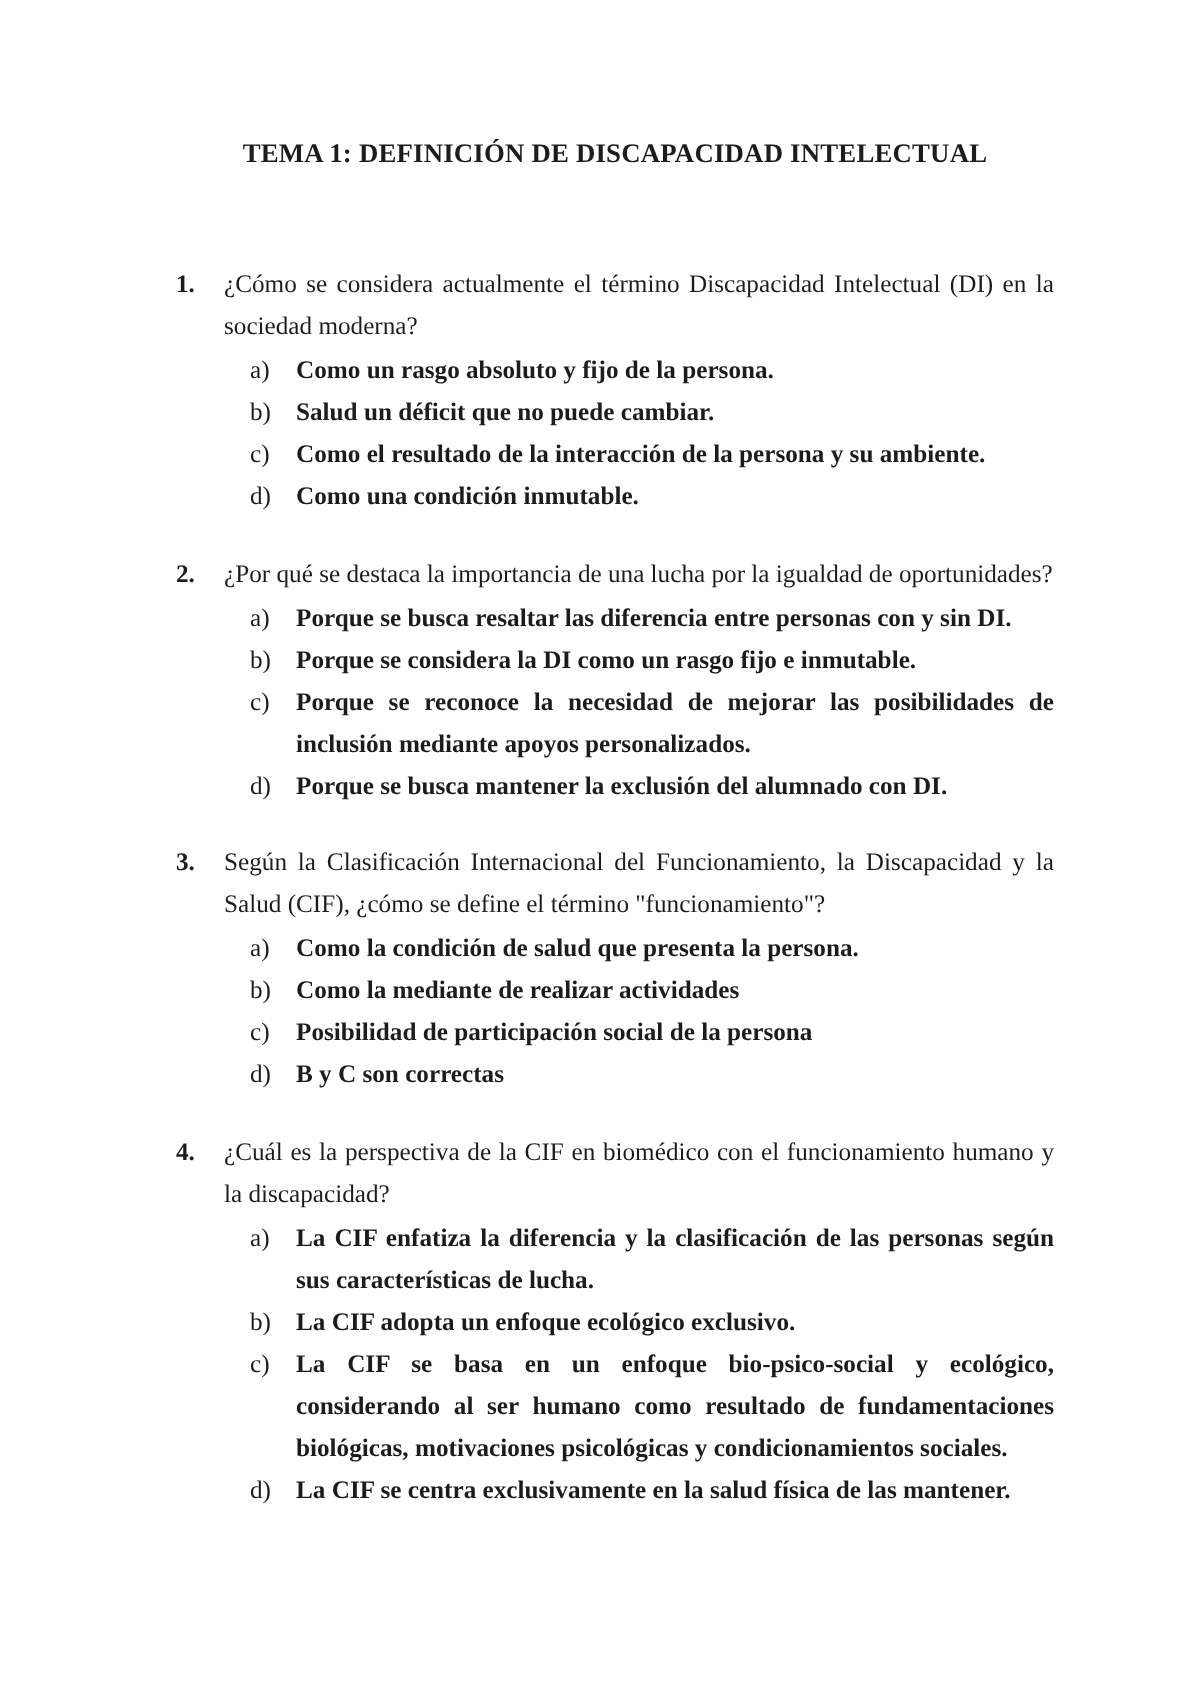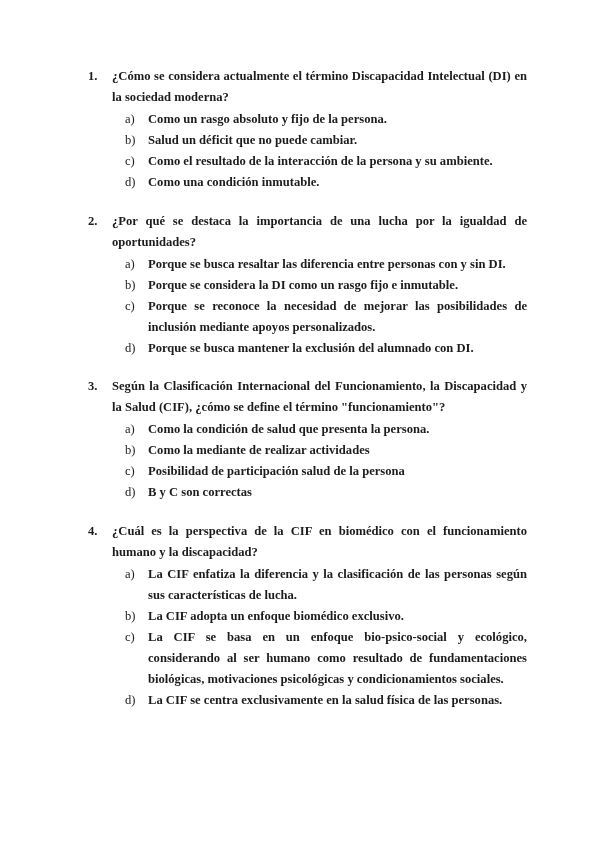--- a/index.html
+++ b/index.html
@@ -24,36 +24,37 @@
     letter-spacing: 0.1px;
   }
   .question { margin-bottom: 17.5px; }
   .q-head { display: flex; }
   .q-num {
     flex: 0 0 24px;
     font-weight: bold;
   }
   .q-stem {
     flex: 1;
-    font-weight: bold;
+    font-weight: normal;
     text-align: justify;
   }
   .options { margin-top: 1px; }
   .option {
     display: flex;
     margin-left: 37px;
   }
   .opt-letter { flex: 0 0 23px; }
   .opt-text { flex: 1; text-align: justify; font-weight: bold; }
 </style>
 </head>
 <body>
 
 <div class="page">
 
+  <h1 class="doc-title">TEMA 1: DEFINICIÓN DE DISCAPACIDAD INTELECTUAL</h1>
 
   <section class="question">
     <div class="q-head">
       <span class="q-num">1.</span>
       <div class="q-stem">¿Cómo se considera actualmente el término Discapacidad Intelectual (DI) en la sociedad moderna?</div>
     </div>
     <div class="options">
       <div class="option">
         <span class="opt-letter">a)</span>
         <div class="opt-text">Como un rasgo absoluto y fijo de la persona.</div>
@@ -107,47 +108,47 @@
       <div class="option">
         <span class="opt-letter">a)</span>
         <div class="opt-text">Como la condición de salud que presenta la persona.</div>
       </div>
       <div class="option">
         <span class="opt-letter">b)</span>
         <div class="opt-text">Como la mediante de realizar actividades</div>
       </div>
       <div class="option">
         <span class="opt-letter">c)</span>
-        <div class="opt-text">Posibilidad de participación salud de la persona</div>
+        <div class="opt-text">Posibilidad de participación social de la persona</div>
       </div>
       <div class="option">
         <span class="opt-letter">d)</span>
         <div class="opt-text">B y C son correctas</div>
       </div>
     </div>
   </section>
 
   <section class="question">
     <div class="q-head">
       <span class="q-num">4.</span>
       <div class="q-stem">¿Cuál es la perspectiva de la CIF en biomédico con el funcionamiento humano y la discapacidad?</div>
     </div>
     <div class="options">
       <div class="option">
         <span class="opt-letter">a)</span>
         <div class="opt-text">La CIF enfatiza la diferencia y la clasificación de las personas según sus características de lucha.</div>
       </div>
       <div class="option">
         <span class="opt-letter">b)</span>
-        <div class="opt-text">La CIF adopta un enfoque biomédico exclusivo.</div>
+        <div class="opt-text">La CIF adopta un enfoque ecológico exclusivo.</div>
       </div>
       <div class="option">
         <span class="opt-letter">c)</span>
         <div class="opt-text">La CIF se basa en un enfoque bio-psico-social y ecológico, considerando al ser humano como resultado de fundamentaciones biológicas, motivaciones psicológicas y condicionamientos sociales.</div>
       </div>
       <div class="option">
         <span class="opt-letter">d)</span>
-        <div class="opt-text">La CIF se centra exclusivamente en la salud física de las personas.</div>
+        <div class="opt-text">La CIF se centra exclusivamente en la salud física de las mantener.</div>
       </div>
     </div>
   </section>
 
 </div>
 
 </body></html>

